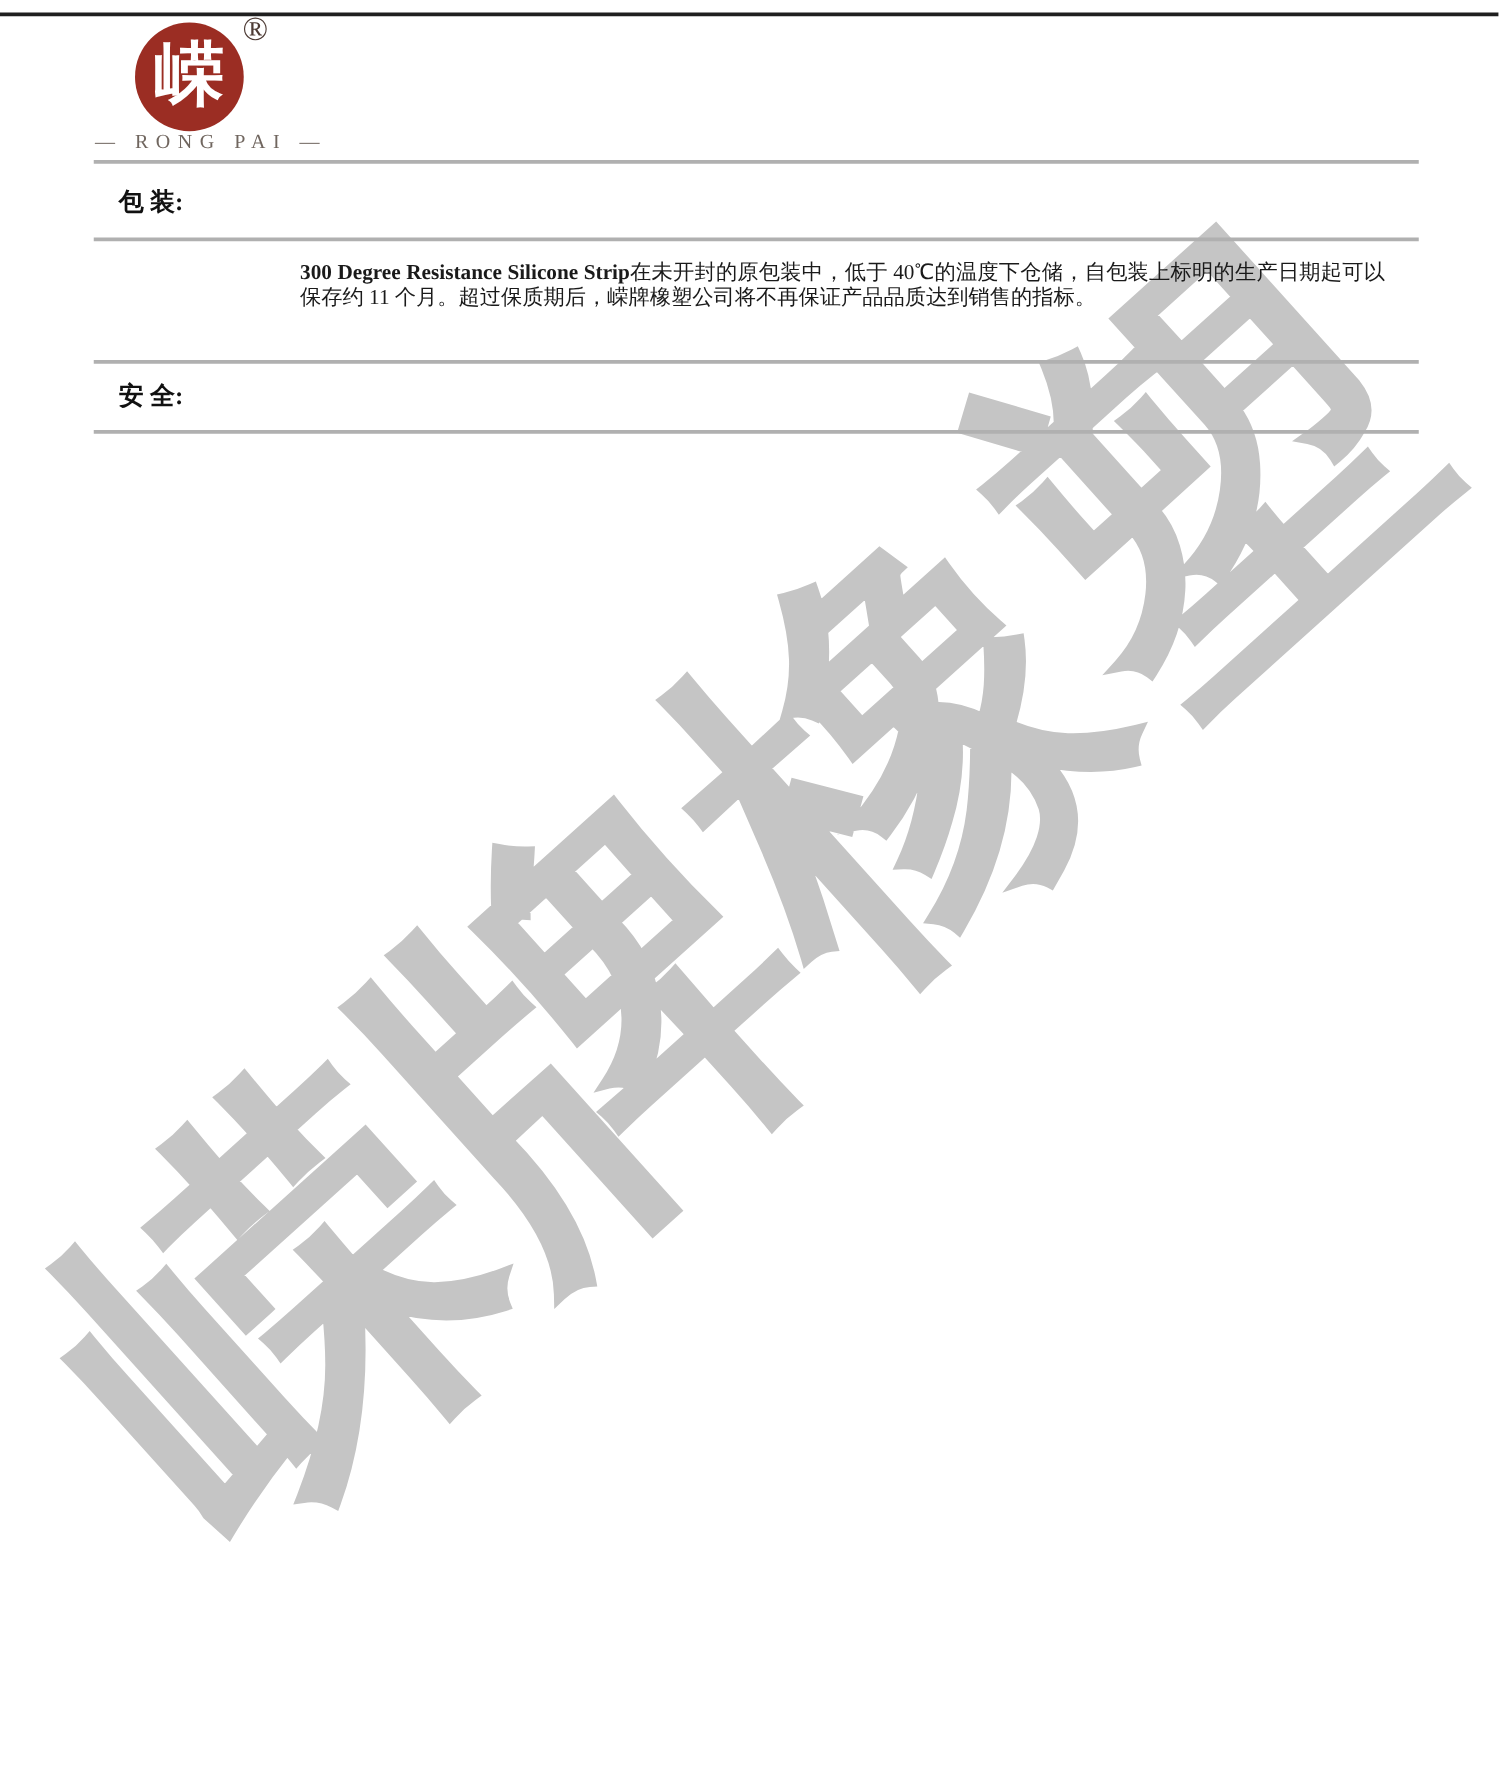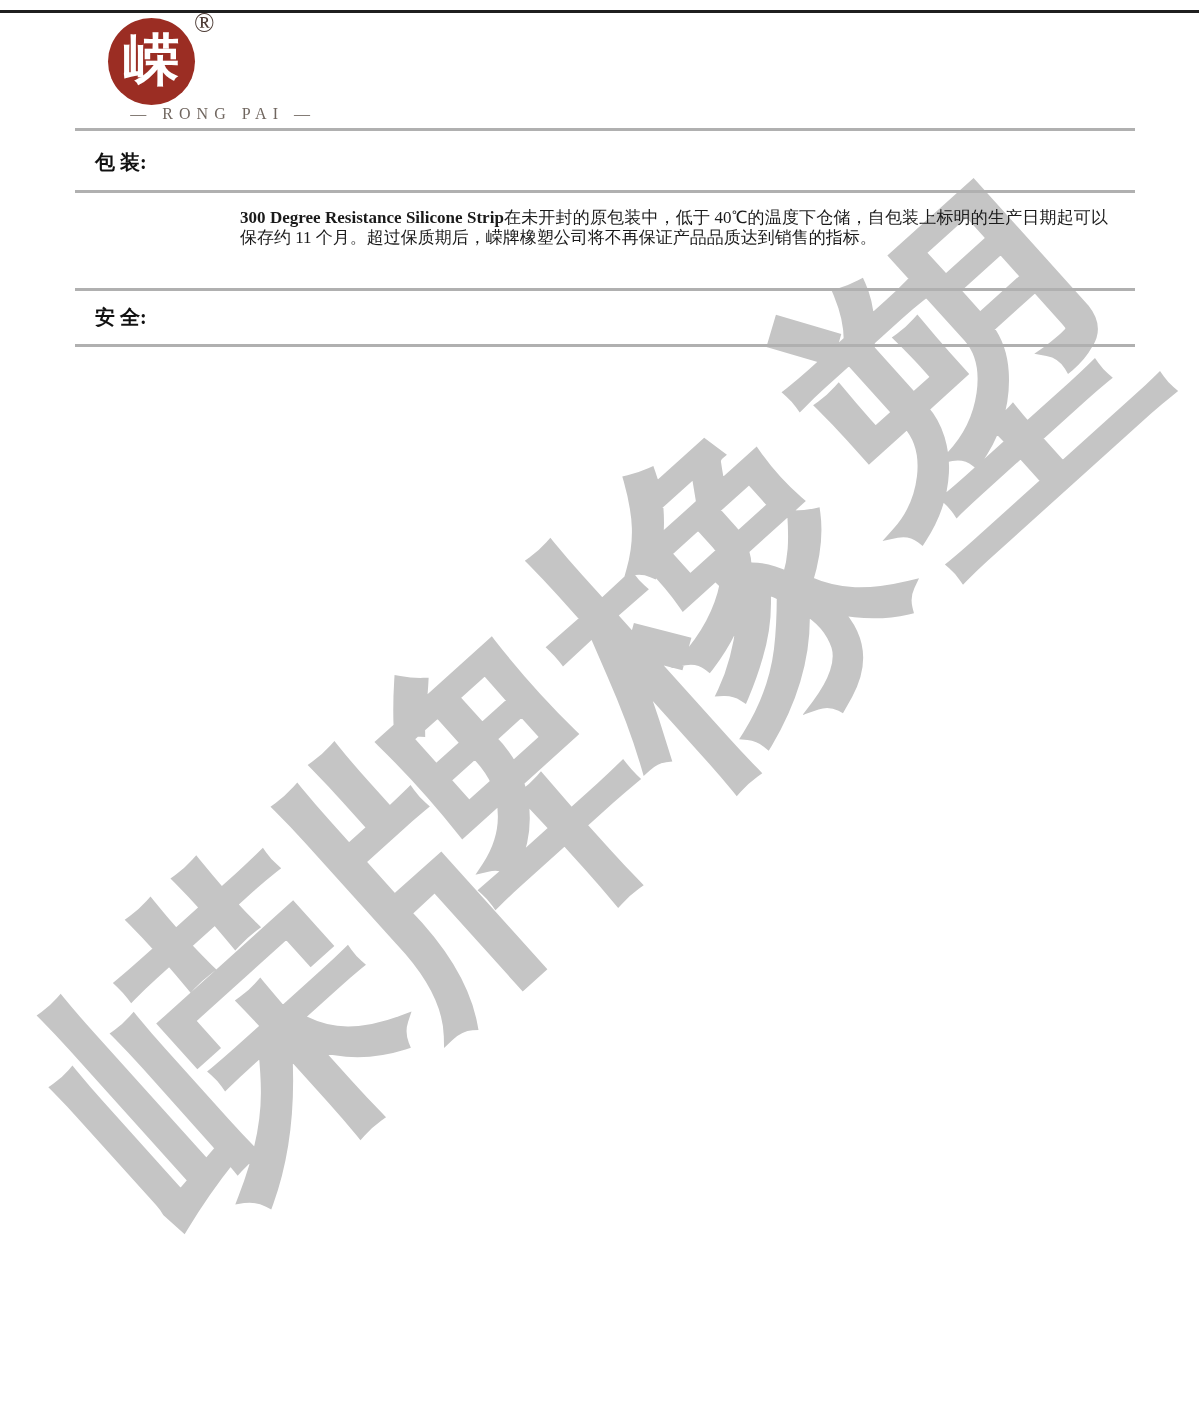--- a/index.html
+++ b/index.html
@@ -15,21 +15,21 @@
   .top-rule{position:absolute;left:0;top:10px;width:1199px;height:3px;background:#1f1f1f;}
   
   .logo-wrap{position:absolute;left:76px;top:12px;width:240px;height:115px;}
   .logo-circle{
     position:absolute;left:32px;top:6px;width:87px;height:87px;border-radius:50%;
     background:#9b2d23;display:flex;align-items:center;justify-content:center;
   }
   .logo-glyph{color:#ffffff;font-size:56px;font-weight:bold;line-height:1;transform:translateY(-2px);}
   .logo-reg{position:absolute;left:118px;top:-2px;font-size:27px;color:#4d3b35;line-height:1;}
   .logo-latin{
-    position:absolute;left:0;top:93px;width:240px;text-align:right;
+    position:absolute;left:0;top:93px;width:240px;text-align:left;
     font-size:16px;letter-spacing:6px;color:#70665f;white-space:nowrap;
   }
   
   .rule{position:absolute;left:75px;width:1060px;height:3px;background:#b0b0b0;z-index:2;}
   .rule-a{top:128px;}
   .rule-b{top:190px;}
   .rule-c{top:288px;}
   .rule-d{top:344px;}
   
   .row-label{

